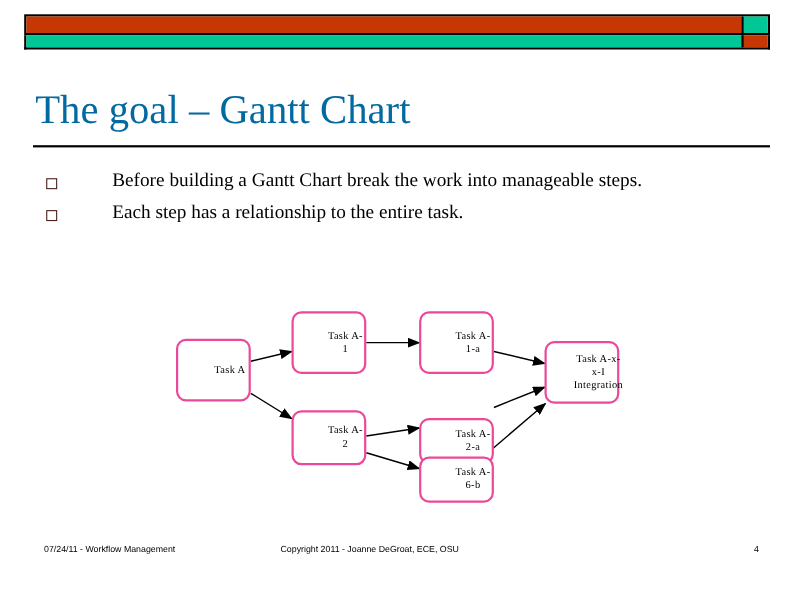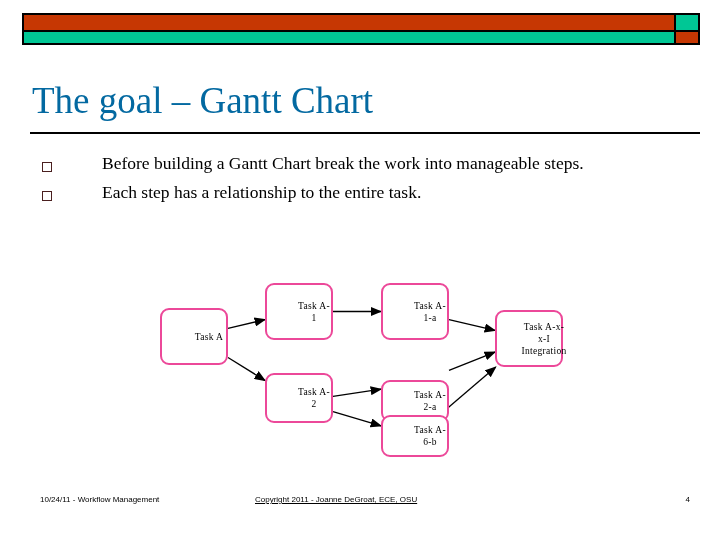--- a/index.html
+++ b/index.html
@@ -133,21 +133,20 @@
     top: 0;
     width: 150px;
     line-height: 11px;
   }
   #footer-copyright {
     position: absolute;
     left: 215px;
     top: 0;
     line-height: 11px;
     white-space: nowrap;
-    text-decoration: underline;
   }
   #footer-pagenum {
     position: absolute;
     right: 0;
     top: 0;
     line-height: 11px;
     text-align: right;
   }
 </style>
 </head>
@@ -215,16 +214,16 @@
       <div class="node-box" style="left: 231px; top: 145px; width: 68px; height: 42px;">
         <span class="node-label">Task A-6-b</span>
       </div>
       <div class="node-box" style="left: 345px; top: 40px; width: 68px; height: 57px; align-items: center;">
         <span class="node-label">Task A-x-x-I<br>Integration</span>
       </div>
     </div>
 </div>
 
 <div id="footer">
-  <div id="footer-date">10/24/11 - Workflow Management</div>
+  <div id="footer-date">07/24/11 - Workflow Management</div>
   <div id="footer-copyright">Copyright 2011 - Joanne DeGroat, ECE, OSU</div>
   <div id="footer-pagenum">4</div>
 </div>
 
 </body></html>

